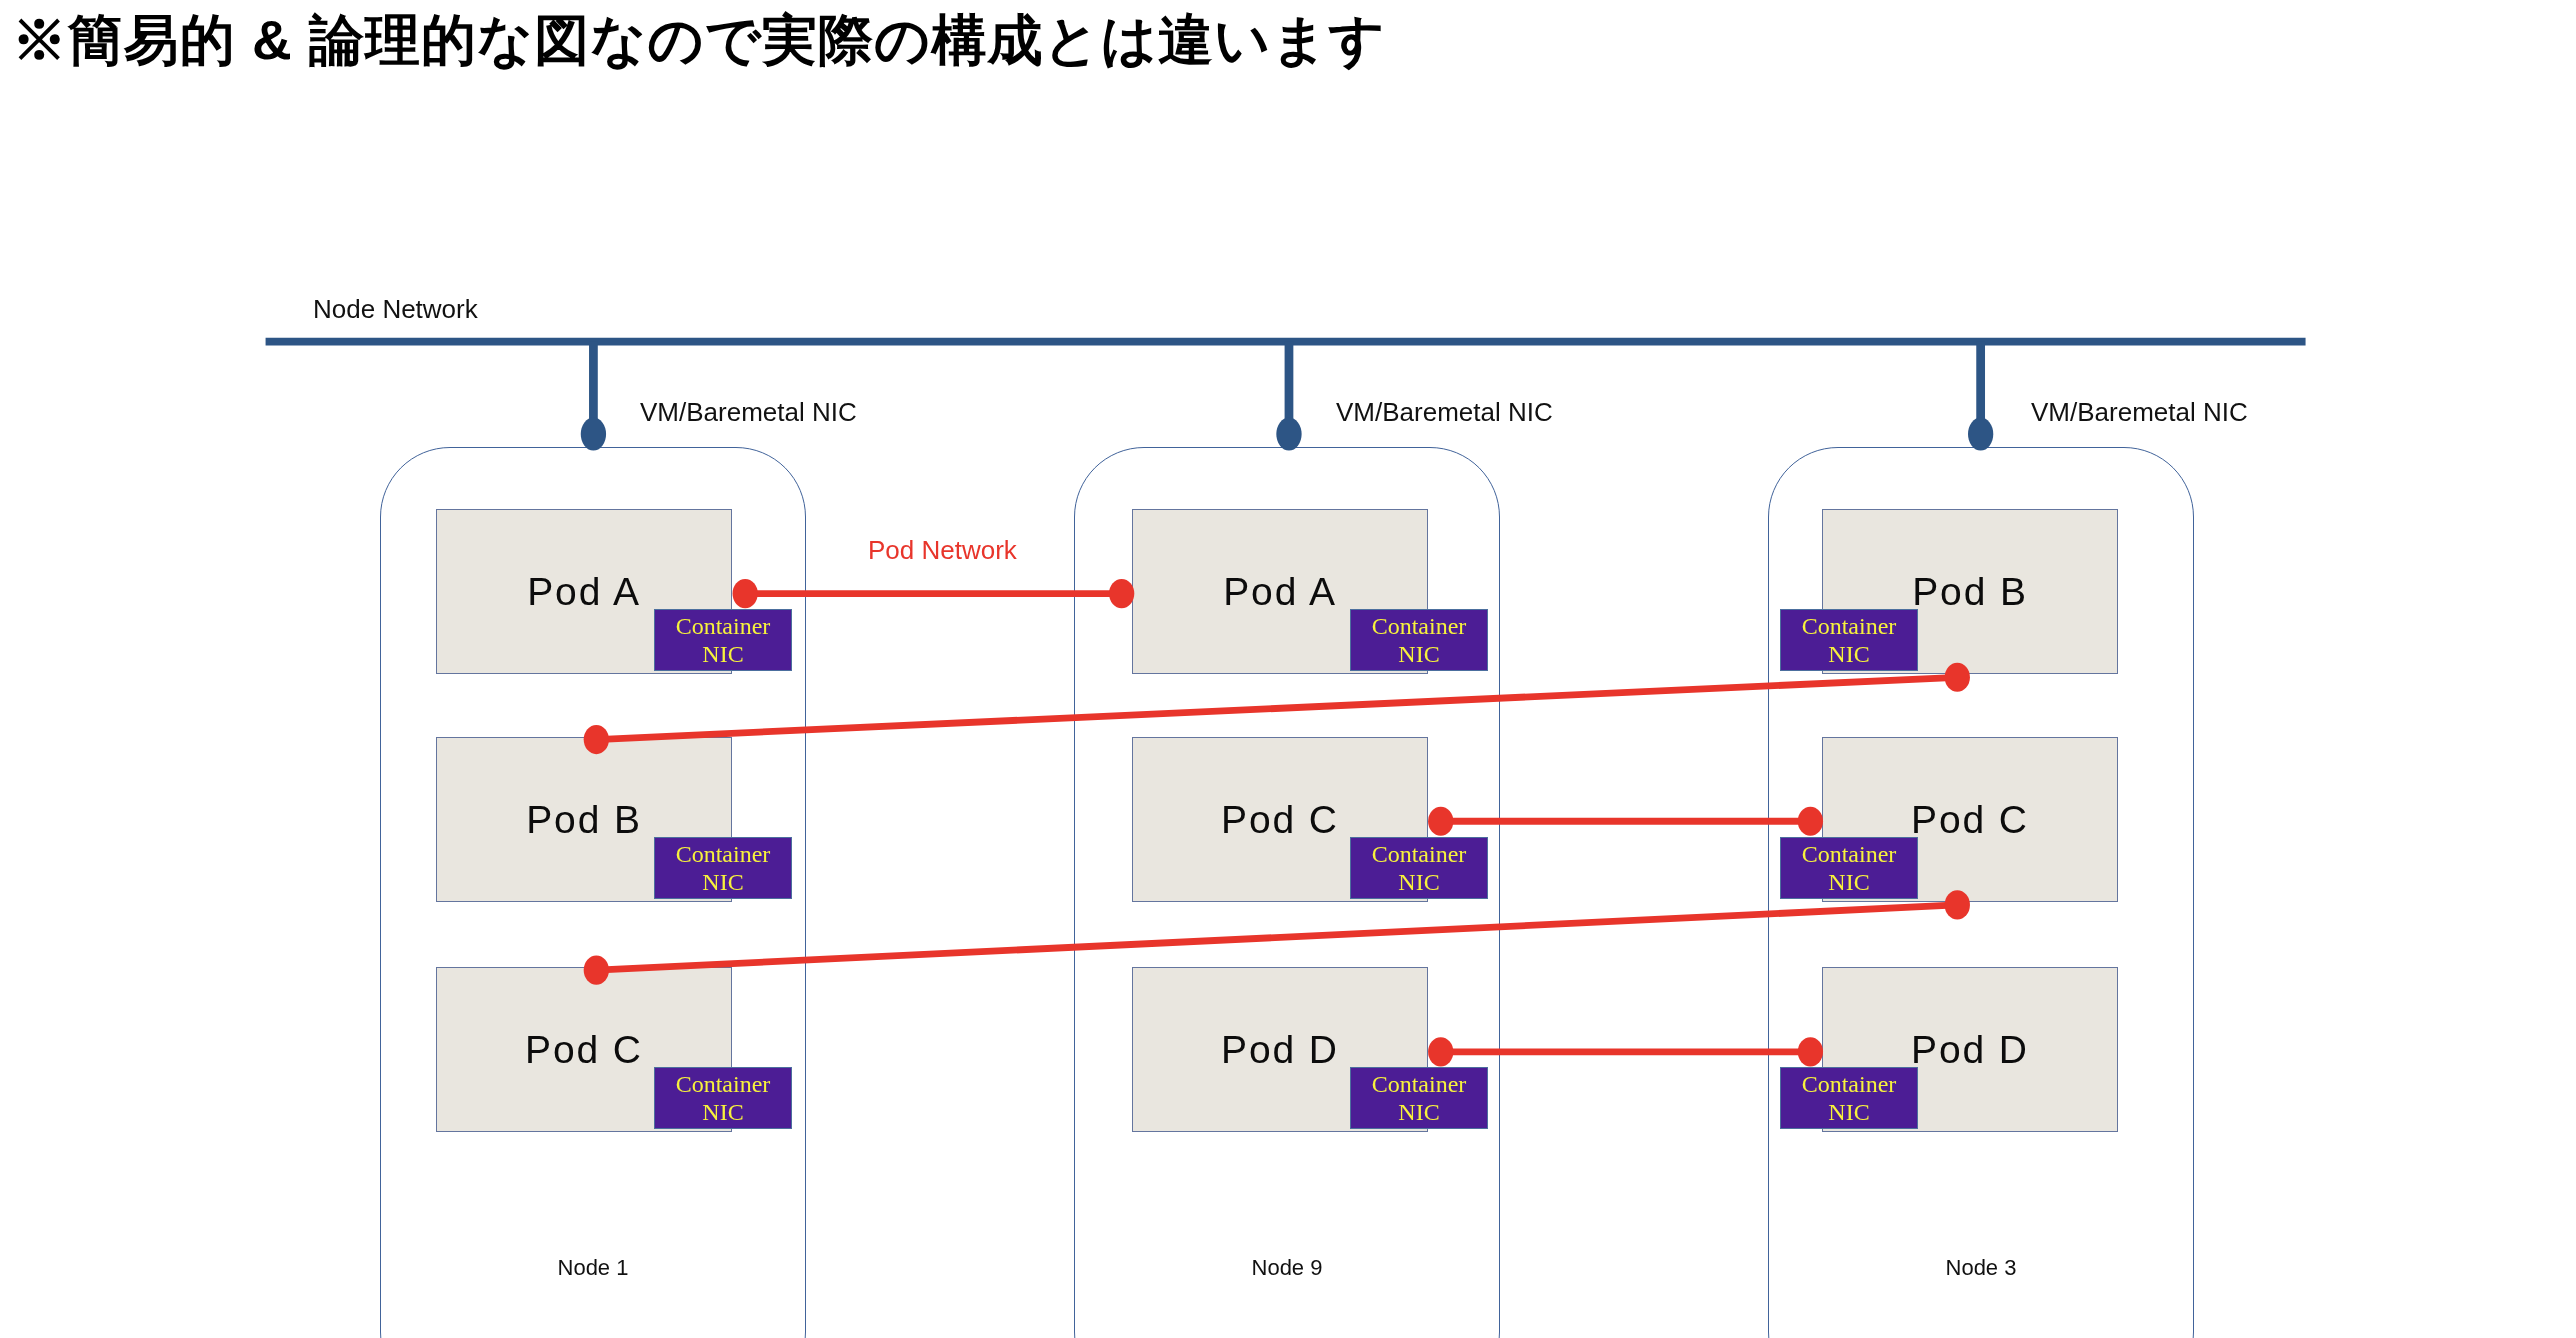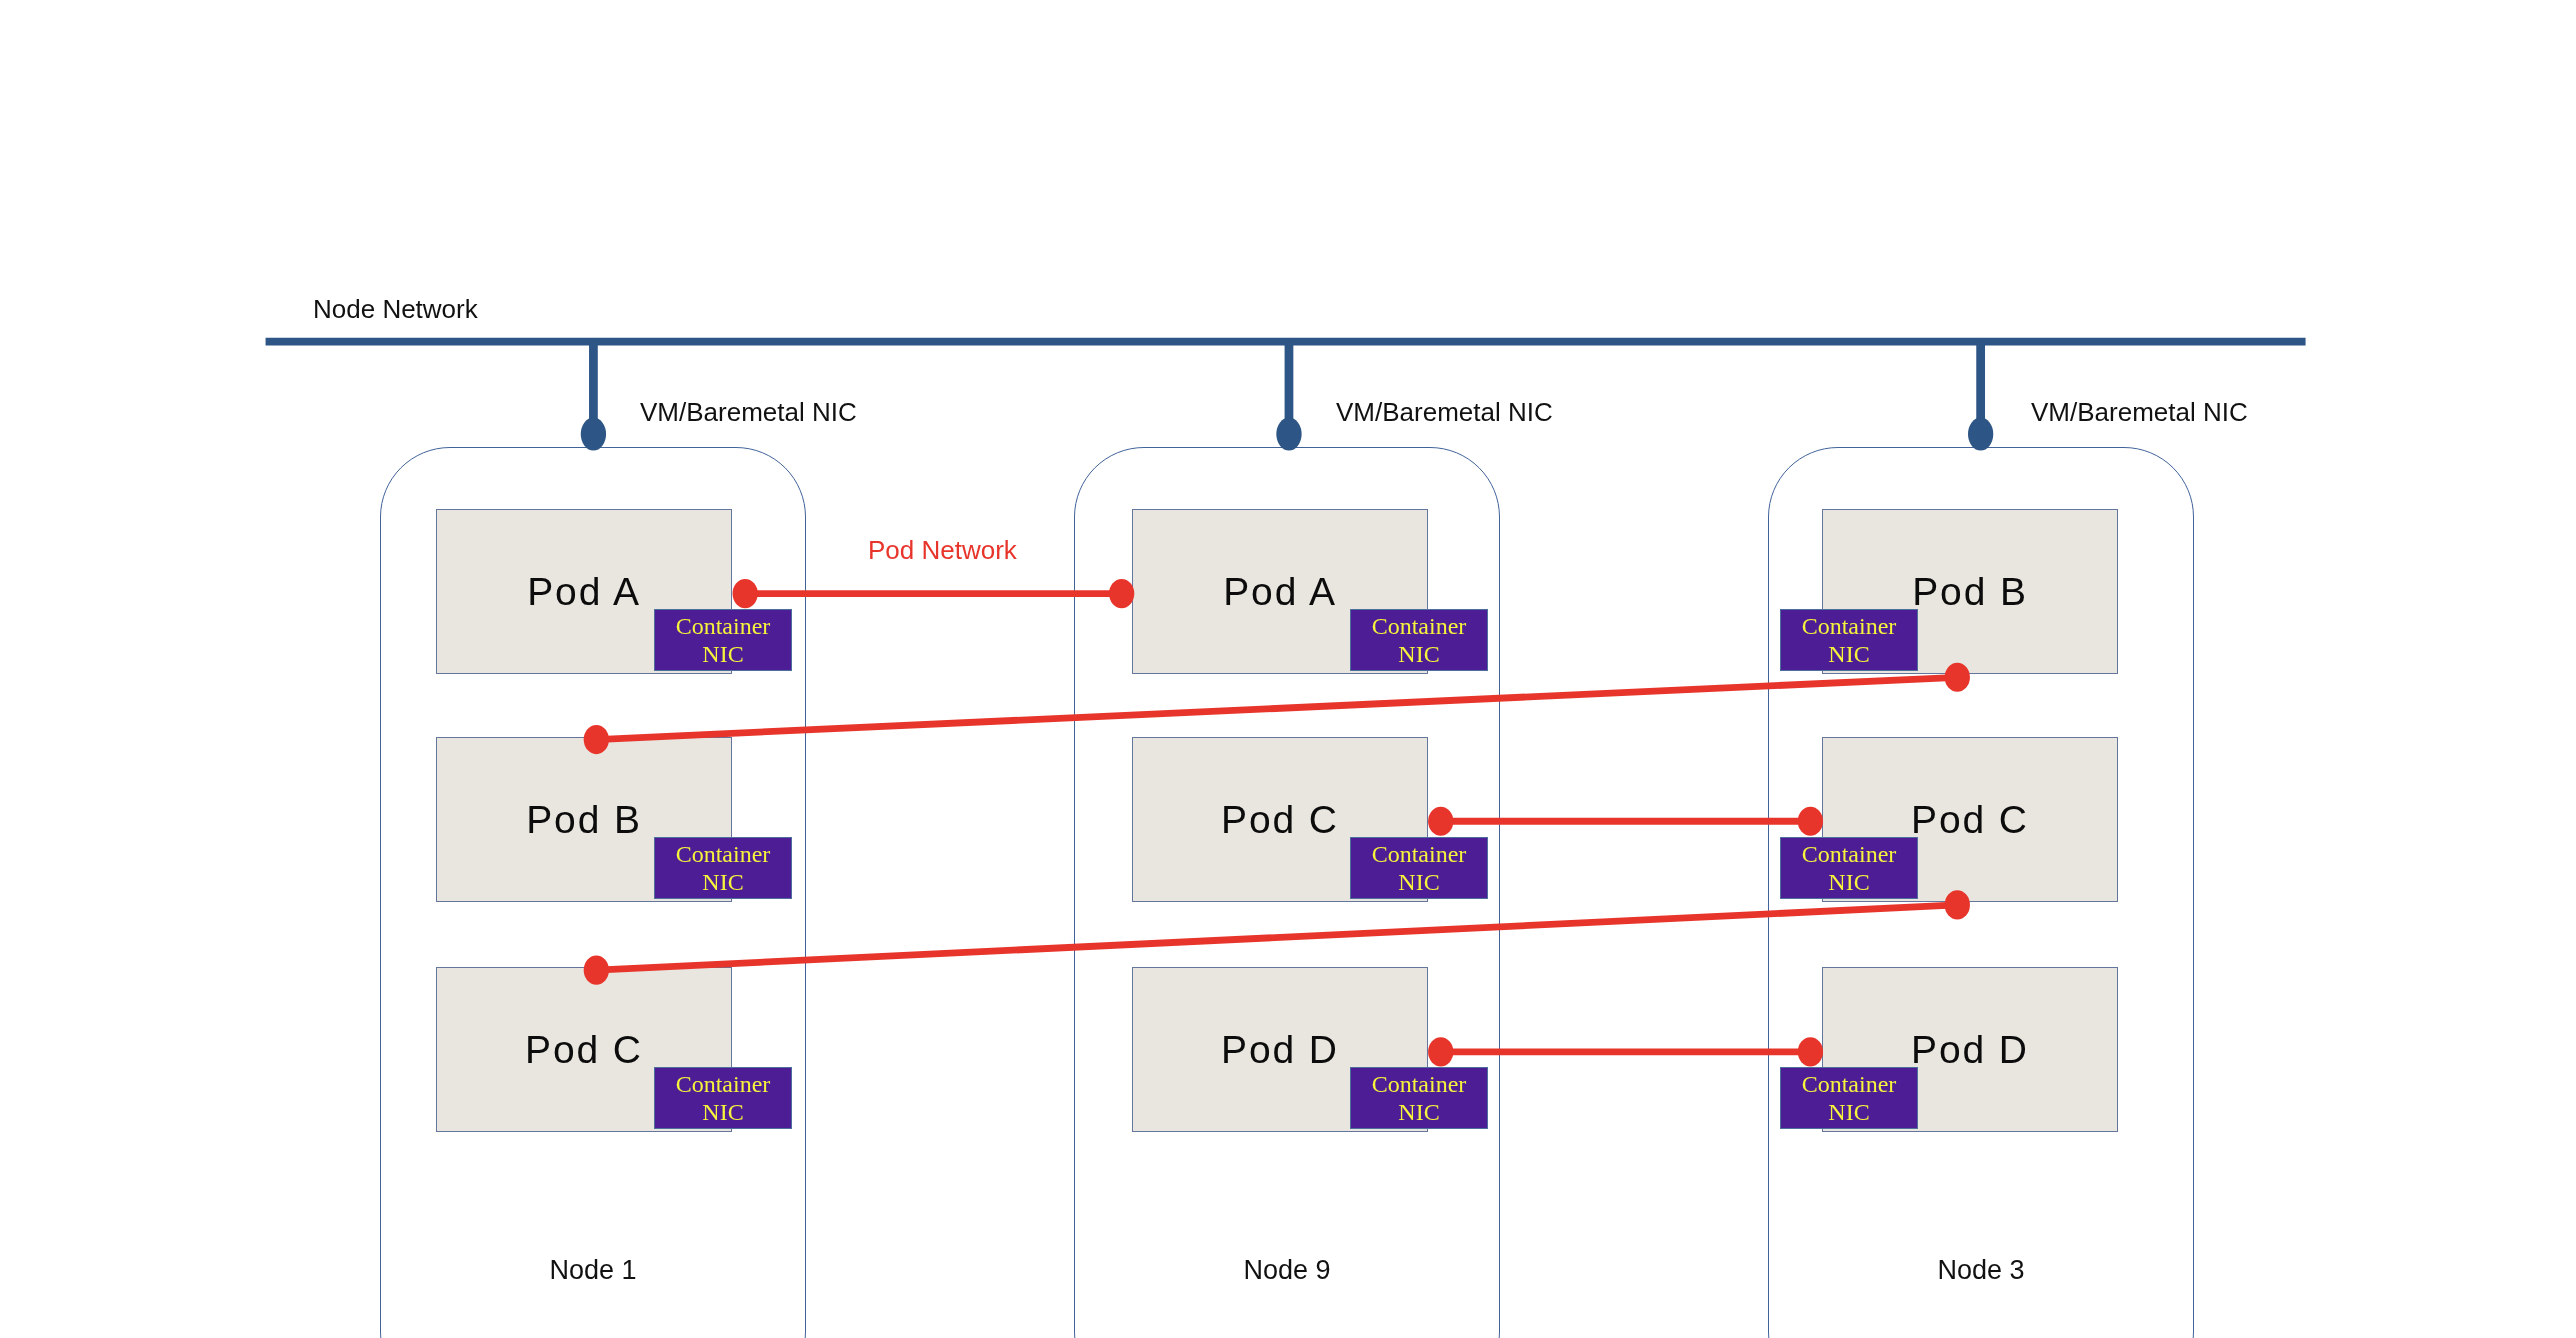--- a/index.html
+++ b/index.html
@@ -49,21 +49,21 @@
   }
   .node-1 { left: 380px; }
   .node-2 { left: 1074px; }
   .node-3 { left: 1768px; }
 
   .node-label {
     position: absolute;
     top: 1255px;
     width: 426px;
     text-align: center;
-    font-size: 27px;
+    font-size: 22px;
     color: #111111;
   }
   .node-label-1 { left: 380px; }
   .node-label-2 { left: 1074px; }
   .node-label-3 { left: 1768px; }
 
   .pod {
     position: absolute;
     width: 296px;
     height: 165px;
@@ -113,20 +113,21 @@
     top: 0;
     z-index: 5;
     pointer-events: none;
   }
 </style>
 </head>
 <body>
 
 <div class="canvas">
 
+  <div class="title">※簡易的 &amp; 論理的な図なので実際の構成とは違います</div>
 
   <svg class="wires" width="2576" height="1339" viewBox="0 0 2648 1376">
 
     <line x1="273" y1="351" x2="2370" y2="351" stroke="#2d5585" stroke-width="8"></line>
 
     <line x1="610" y1="351" x2="610" y2="440" stroke="#2d5585" stroke-width="9"></line>
     <line x1="1325" y1="351" x2="1325" y2="440" stroke="#2d5585" stroke-width="9"></line>
     <line x1="2036" y1="351" x2="2036" y2="440" stroke="#2d5585" stroke-width="9"></line>
 
     <ellipse cx="610" cy="446" rx="13" ry="17" fill="#2d5585"></ellipse>

